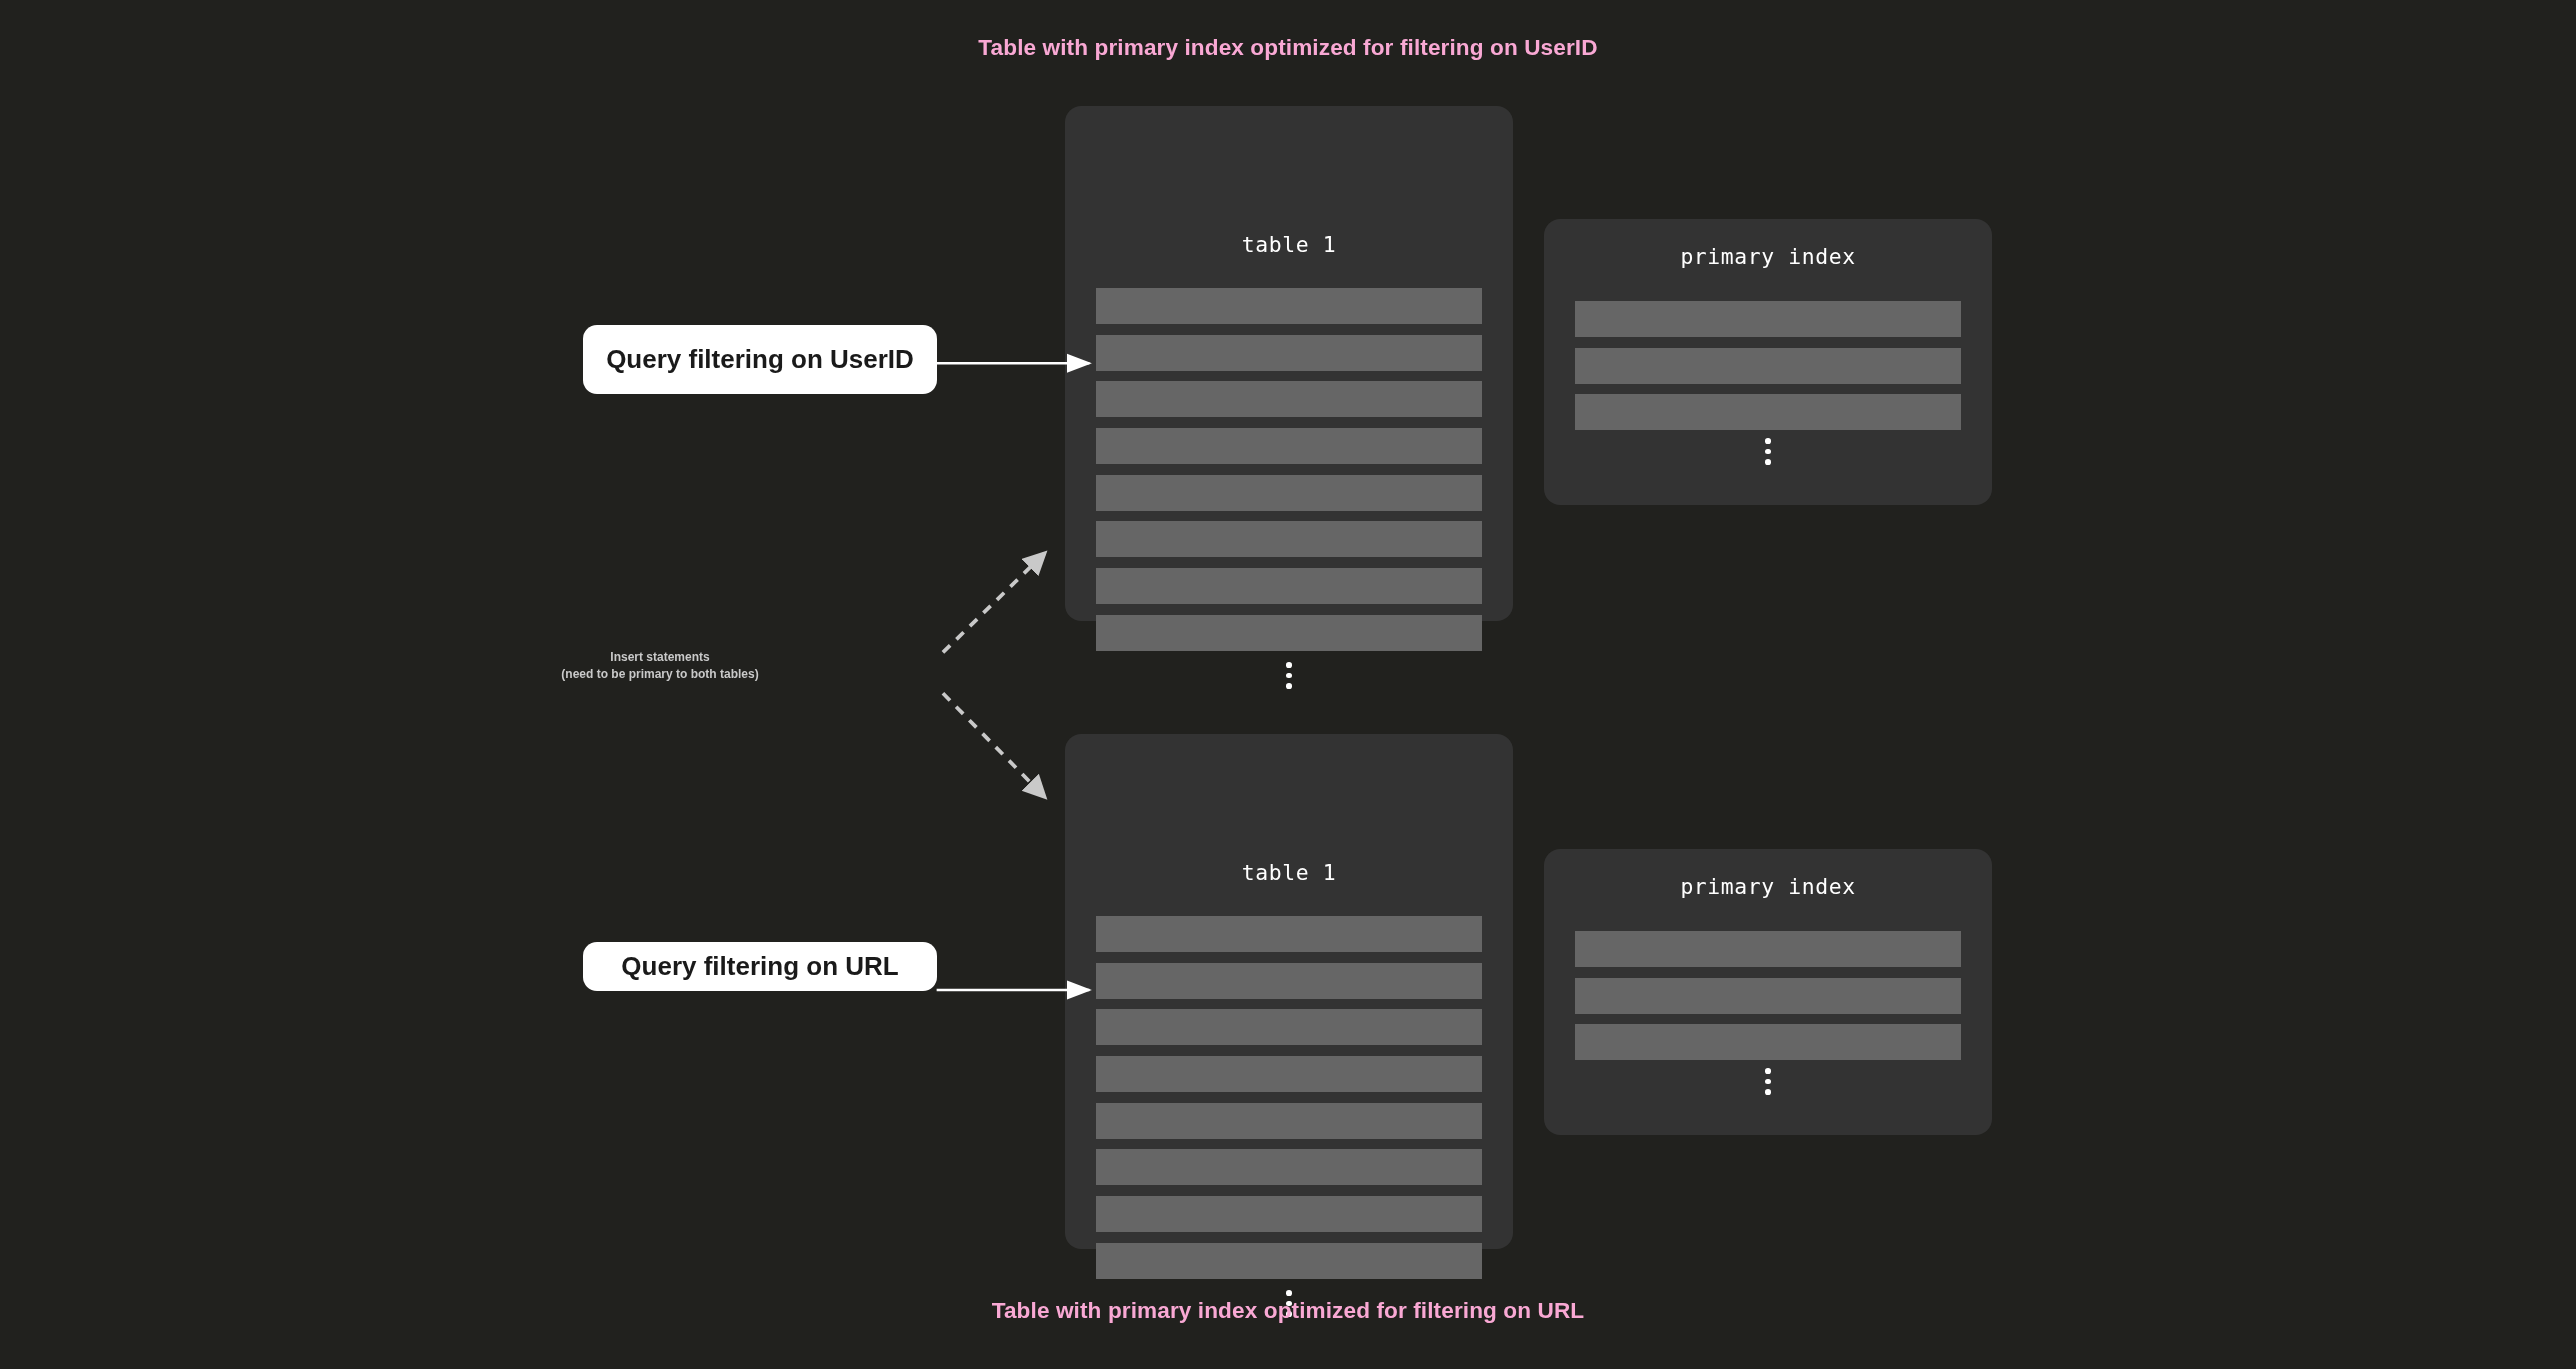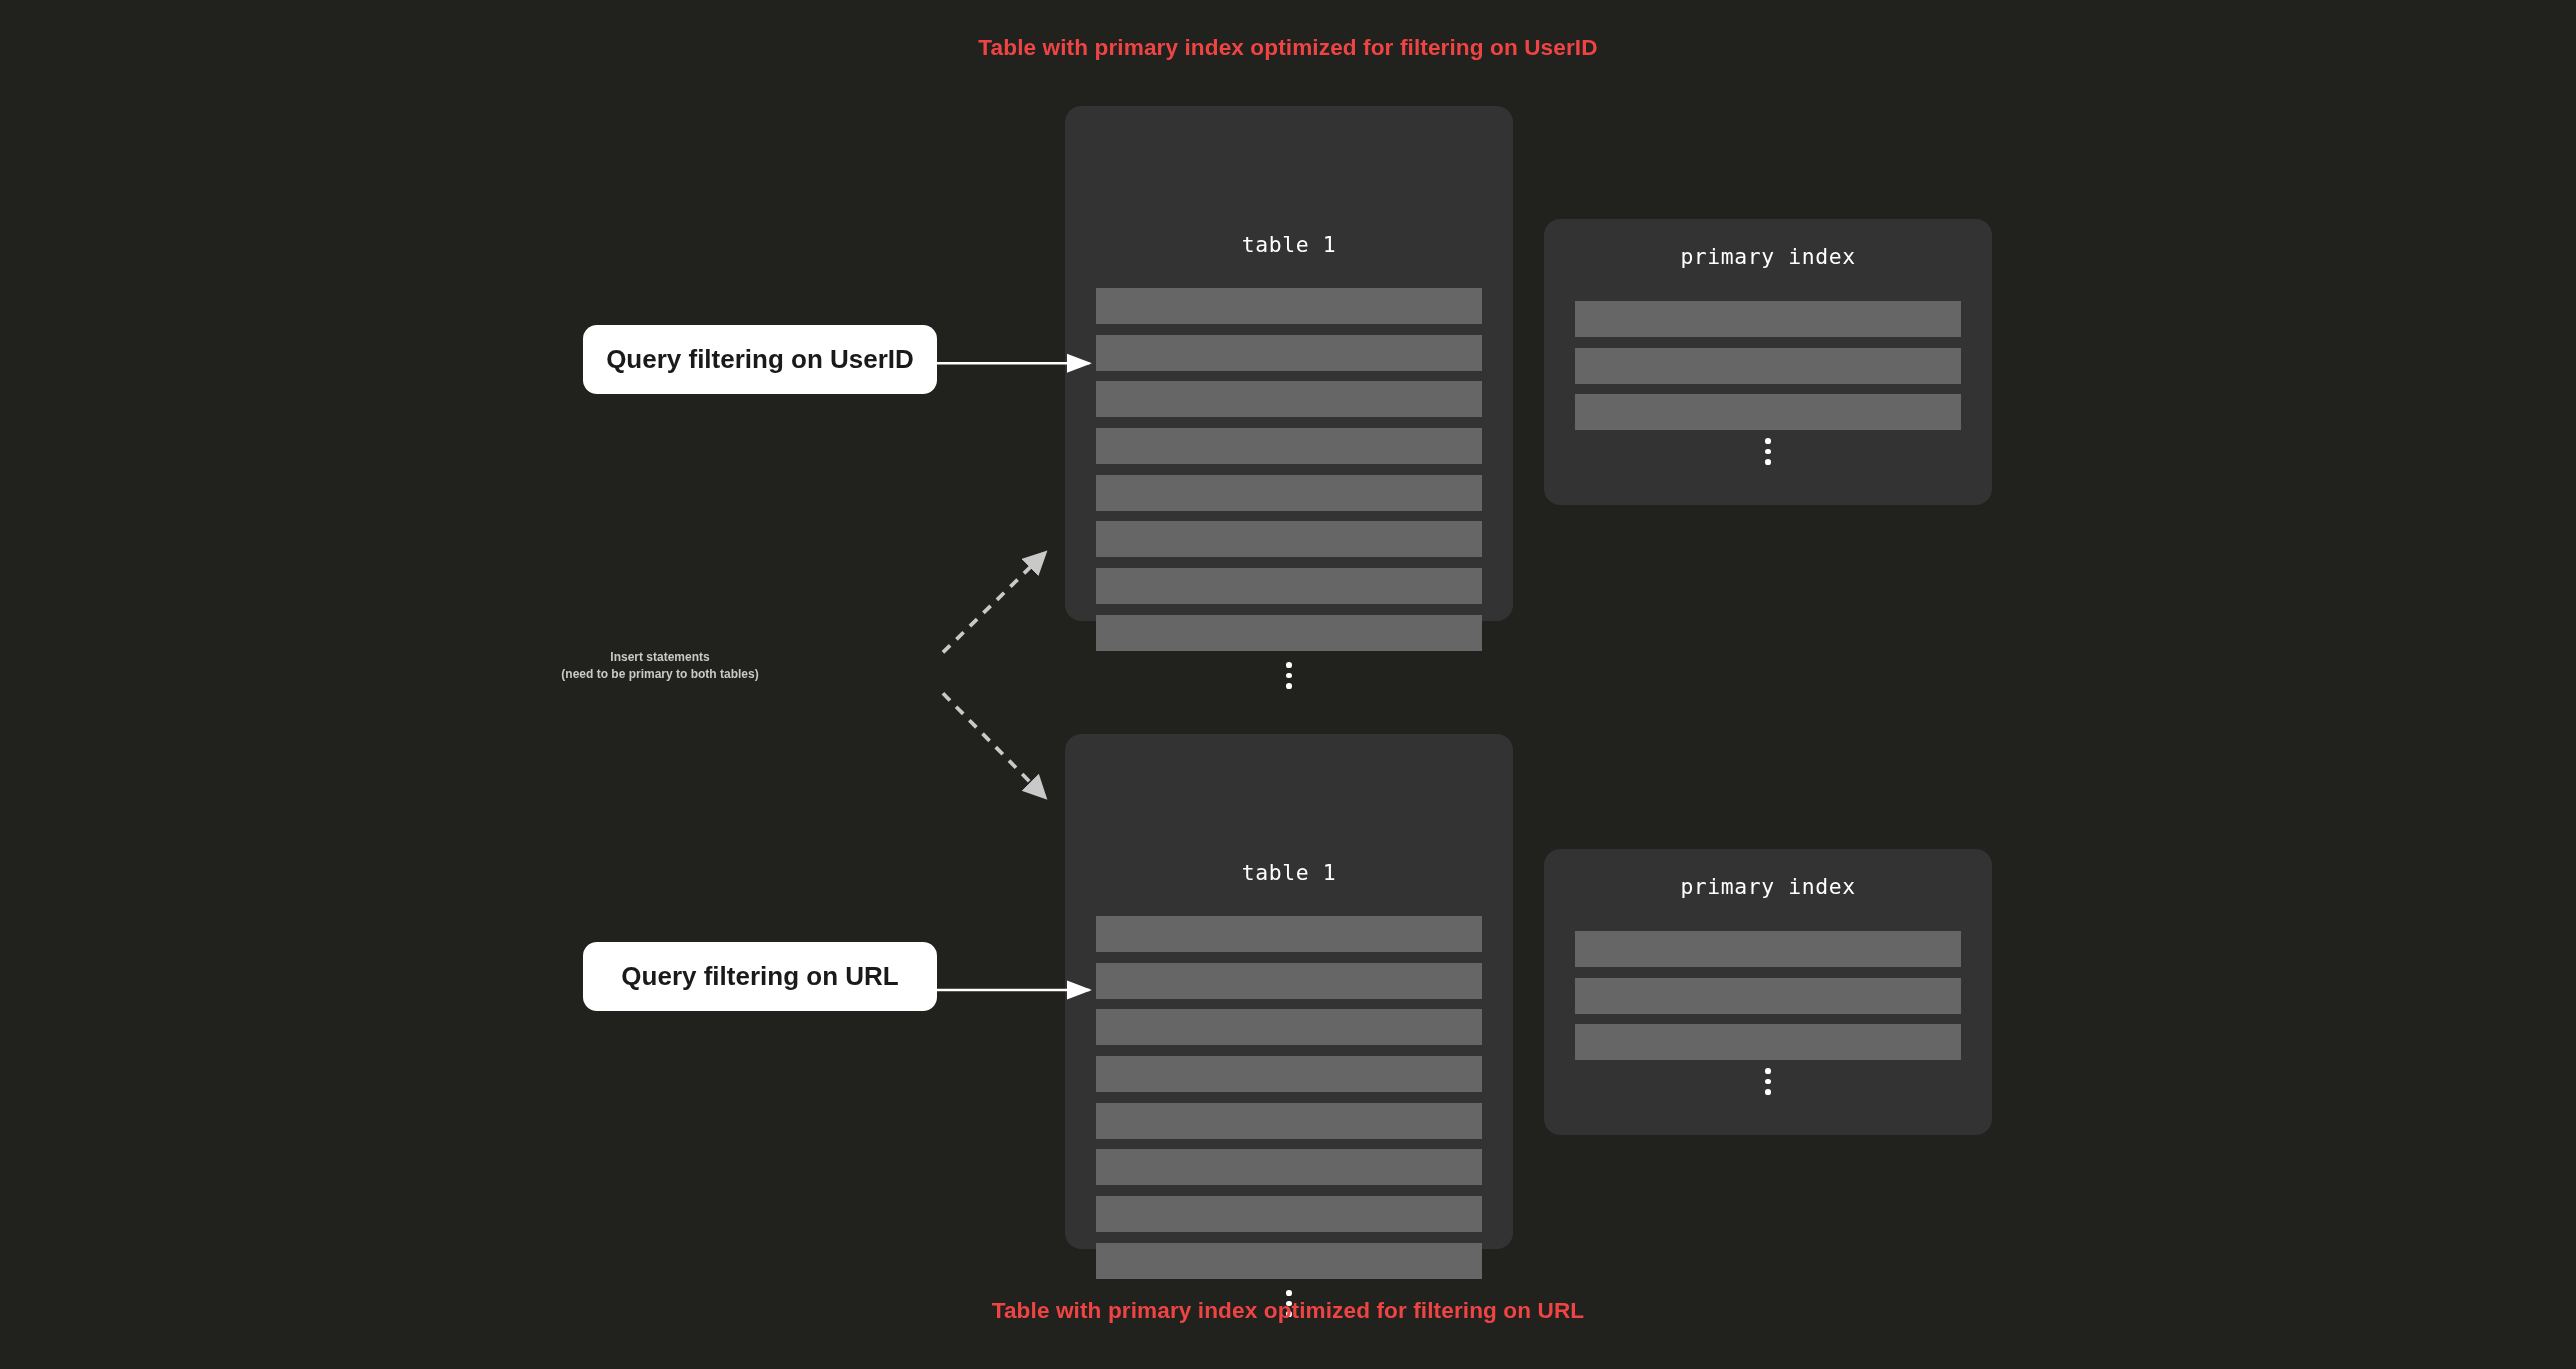--- a/index.html
+++ b/index.html
@@ -14,21 +14,21 @@
     position: relative;
     width: 2576px;
     height: 1369px;
     background: #21211e;
     overflow: hidden;
   }
 
   
   .caption {
     position: absolute;
-    color: #ef4444;
+    color: #f9a8d4;
     font-size: 22.6px;
     font-weight: bold;
     letter-spacing: 0.1px;
     white-space: nowrap;
     text-align: center;
   }
   #caption-top  { left: 0; right: 0; top: 35px; }
   #caption-bottom { left: 0; right: 0; top: 1298px; }
 
   
@@ -109,21 +109,21 @@
     border-radius: 14px;
     display: flex;
     align-items: center;
     justify-content: center;
     color: #1a1a1a;
     font-size: 26px;
     font-weight: bold;
     white-space: nowrap;
   }
   #query-box-userid { left: 583px; top: 325px;  width: 354px; height: 69px; }
-  #query-box-url    { left: 583px; top: 942px; width: 354px; height: 69px; }
+  #query-box-url    { left: 583px; top: 942px; width: 354px; height: 49px; }
 
   
   #insert-label {
     position: absolute;
     left: 503px;
     top: 649px;
     width: 314px;
     text-align: center;
     color: #c9c9c9;
     font-size: 12px;

